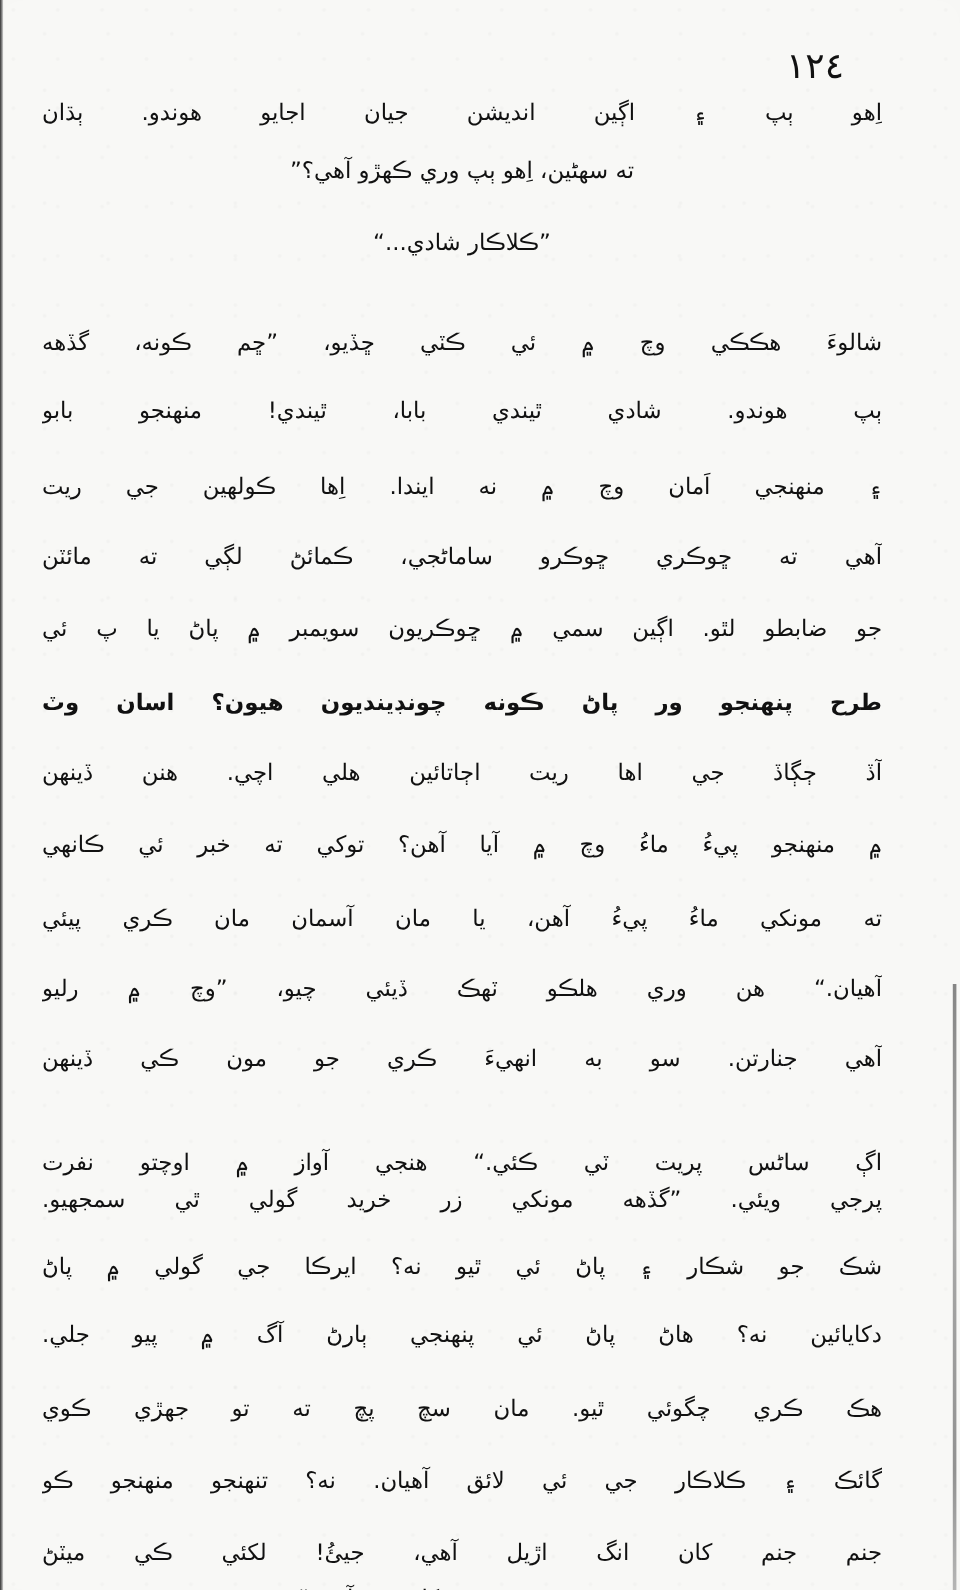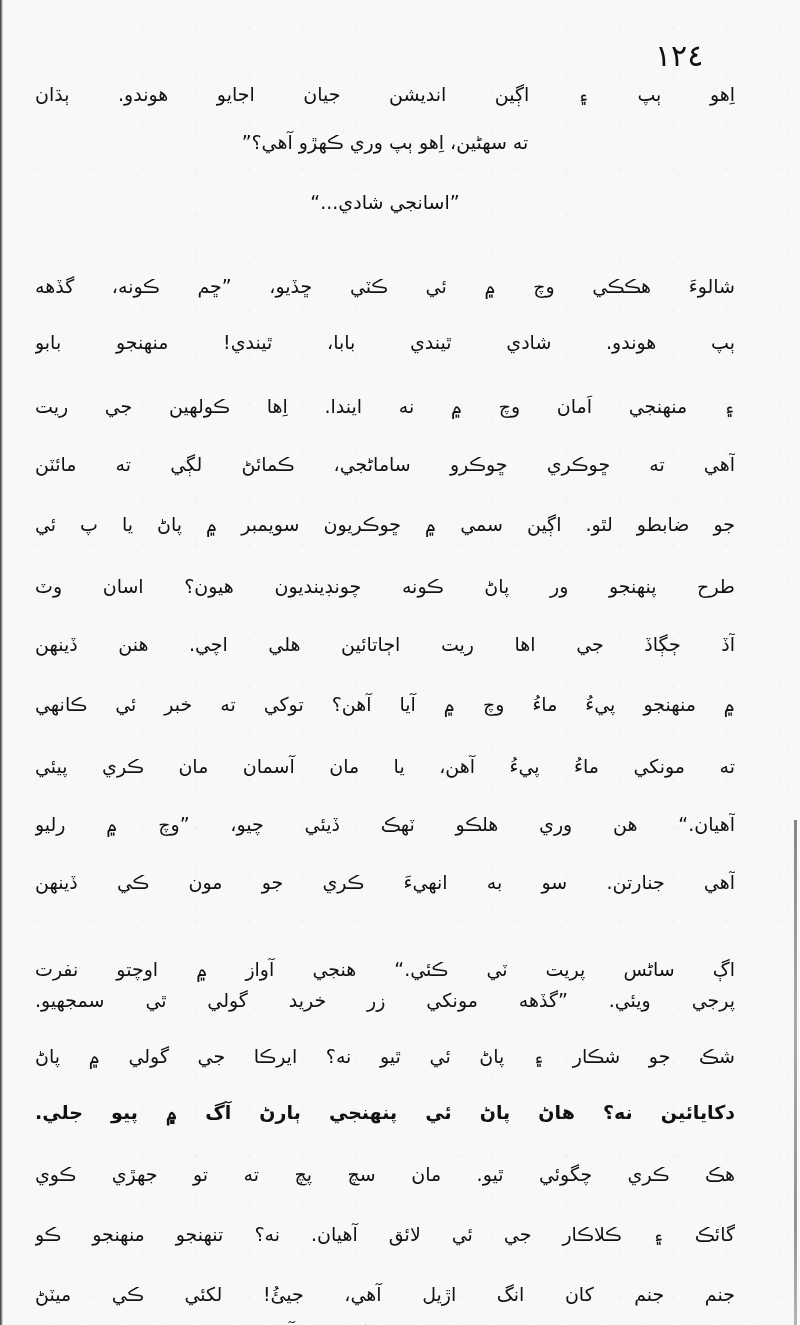--- a/index.html
+++ b/index.html
@@ -50,34 +50,34 @@
 
 <div class="page">
   <div class="left-edge"></div>
   <div class="right-edge"></div>
 
   <div class="page-number">١٢٤</div>
 
   <div class="text-block" id="text-block">
       <div class="line" style="top: 0px;">اِهو ٻپ ۽ اڳين انديشن جيان اجايو هوندو. ٻڌان</div>
       <div class="line center" style="top: 48px; left: 120px; right: 120px;">ته سهڻين، اِهو ٻپ وري ڪهڙو آهي؟”</div>
-      <div class="line center" style="top: 108px; left: 120px; right: 120px;">”اسانجي شادي...“</div>
+      <div class="line center" style="top: 108px; left: 120px; right: 120px;">”ڪلاڪار شادي...“</div>
       <div class="line" style="top: 192px;">شالوءَ هڪڪي وچ ۾ ئي ڪٽي ڇڏيو، ”ڇم ڪونه، گڏهه</div>
       <div class="line" style="top: 248px;">ٻپ هوندو. شادي ٿيندي بابا، ٿيندي! منهنجو بابو</div>
       <div class="line" style="top: 312px;">۽ منهنجي اَمان وچ ۾ نه ايندا. اِها ڪولهين جي ريت</div>
       <div class="line" style="top: 370px;">آهي ته ڇوڪري ڇوڪرو ساماڻجي، ڪمائڻ لڳي ته مائٽن</div>
       <div class="line" style="top: 430px;">جو ضابطو لٿو. اڳين سمي ۾ ڇوڪريون سويمبر ۾ پاڻ يا پ ئي</div>
-      <div class="line" style="top: 492px;">طرح پنهنجو ور پاڻ ڪونه چونڊينديون هيون؟ اسان وٽ</div>
+      <div class="line" style="top: 492px; font-weight: bold;">طرح پنهنجو ور پاڻ ڪونه چونڊينديون هيون؟ اسان وٽ</div>
       <div class="line" style="top: 550px;">آڏ ڄڳاڏ جي اها ريت اڄاتائين هلي اچي. هنن ڏينهن</div>
       <div class="line" style="top: 610px;">۾ منهنجو پيءُ ماءُ وچ ۾ آيا آهن؟ توکي ته خبر ئي ڪانهي</div>
       <div class="line" style="top: 672px;">ته مونکي ماءُ پيءُ آهن، يا مان آسمان مان ڪري پيئي</div>
       <div class="line" style="top: 730px;">آهيان.“ هن وري هلڪو ٽهڪ ڏيئي چيو، ”وچ ۾ رليو</div>
       <div class="line" style="top: 788px;">آهي جنارتن. سو به انهيءَ ڪري جو مون ڪي ڏينهن</div>
       <div class="line" style="top: 848px; margin-top: 27px;">اڳ ساڻس پريت ٽي ڪئي.“ هنجي آواز ۾ اوچتو نفرت</div>
       <div class="line" style="top: 906px;">پرجي ويئي. ”گڏهه مونکي زر خريد گولي ٿي سمجهيو.</div>
       <div class="line" style="top: 962px;">شڪ جو شڪار ۽ پاڻ ئي ٿيو نه؟ ايرڪا جي گولي ۾ پاڻ</div>
-      <div class="line" style="top: 1018px; font-weight: bold;">دکايائين نه؟ هاڻ پاڻ ئي پنهنجي ٻارڻ آگ ۾ پيو جلي.</div>
+      <div class="line" style="top: 1018px;">دکايائين نه؟ هاڻ پاڻ ئي پنهنجي ٻارڻ آگ ۾ پيو جلي.</div>
       <div class="line" style="top: 1080px;">هڪ ڪري چگوئي ٿيو. مان سچ پچ ته تو جهڙي ڪوي</div>
       <div class="line" style="top: 1140px;">گائڪ ۽ ڪلاڪار جي ئي لائق آهيان. نه؟ تنهنجو منهنجو ڪو</div>
       <div class="line" style="top: 1200px;">جنم جنم کان انگ اڙيل آهي، جيئُ! لکئي ڪي ميٽڻ</div>
       <div class="line center" style="top: 1238px; left: 120px; right: 120px;">تنهنجي منهنجي پهچ کان پري آهي.“</div>
     </div>
 </div>
 
 </body></html>

